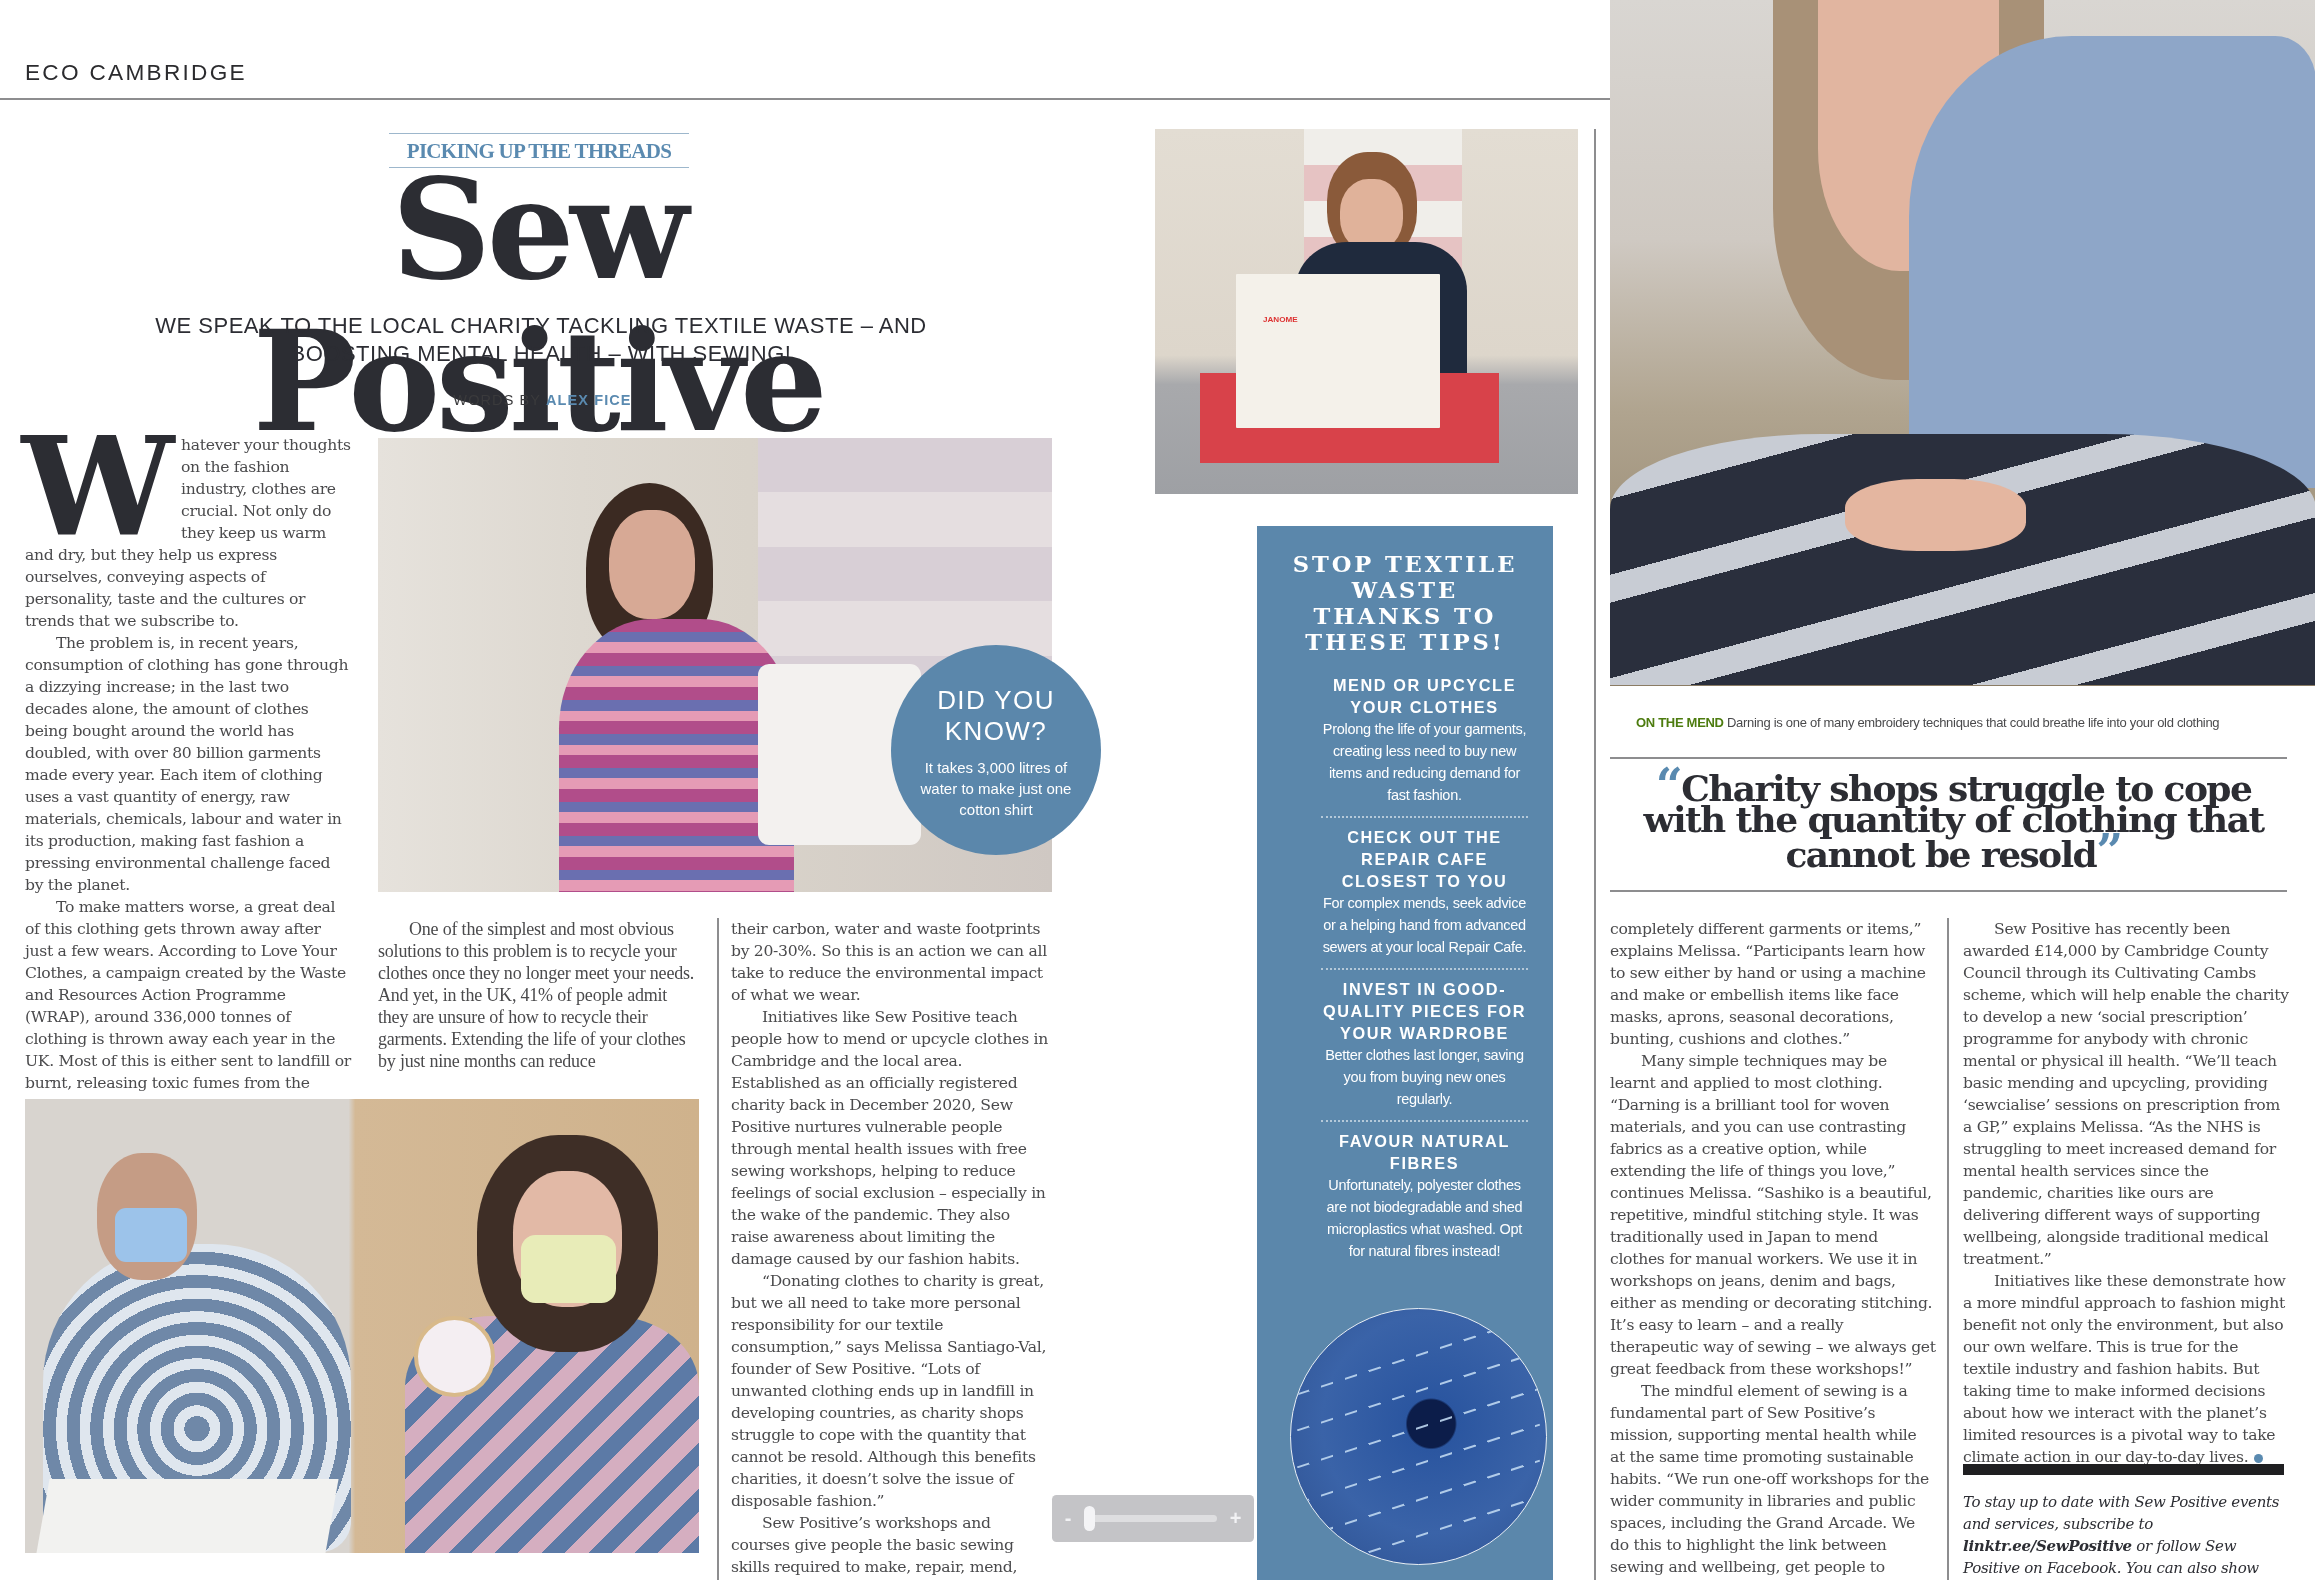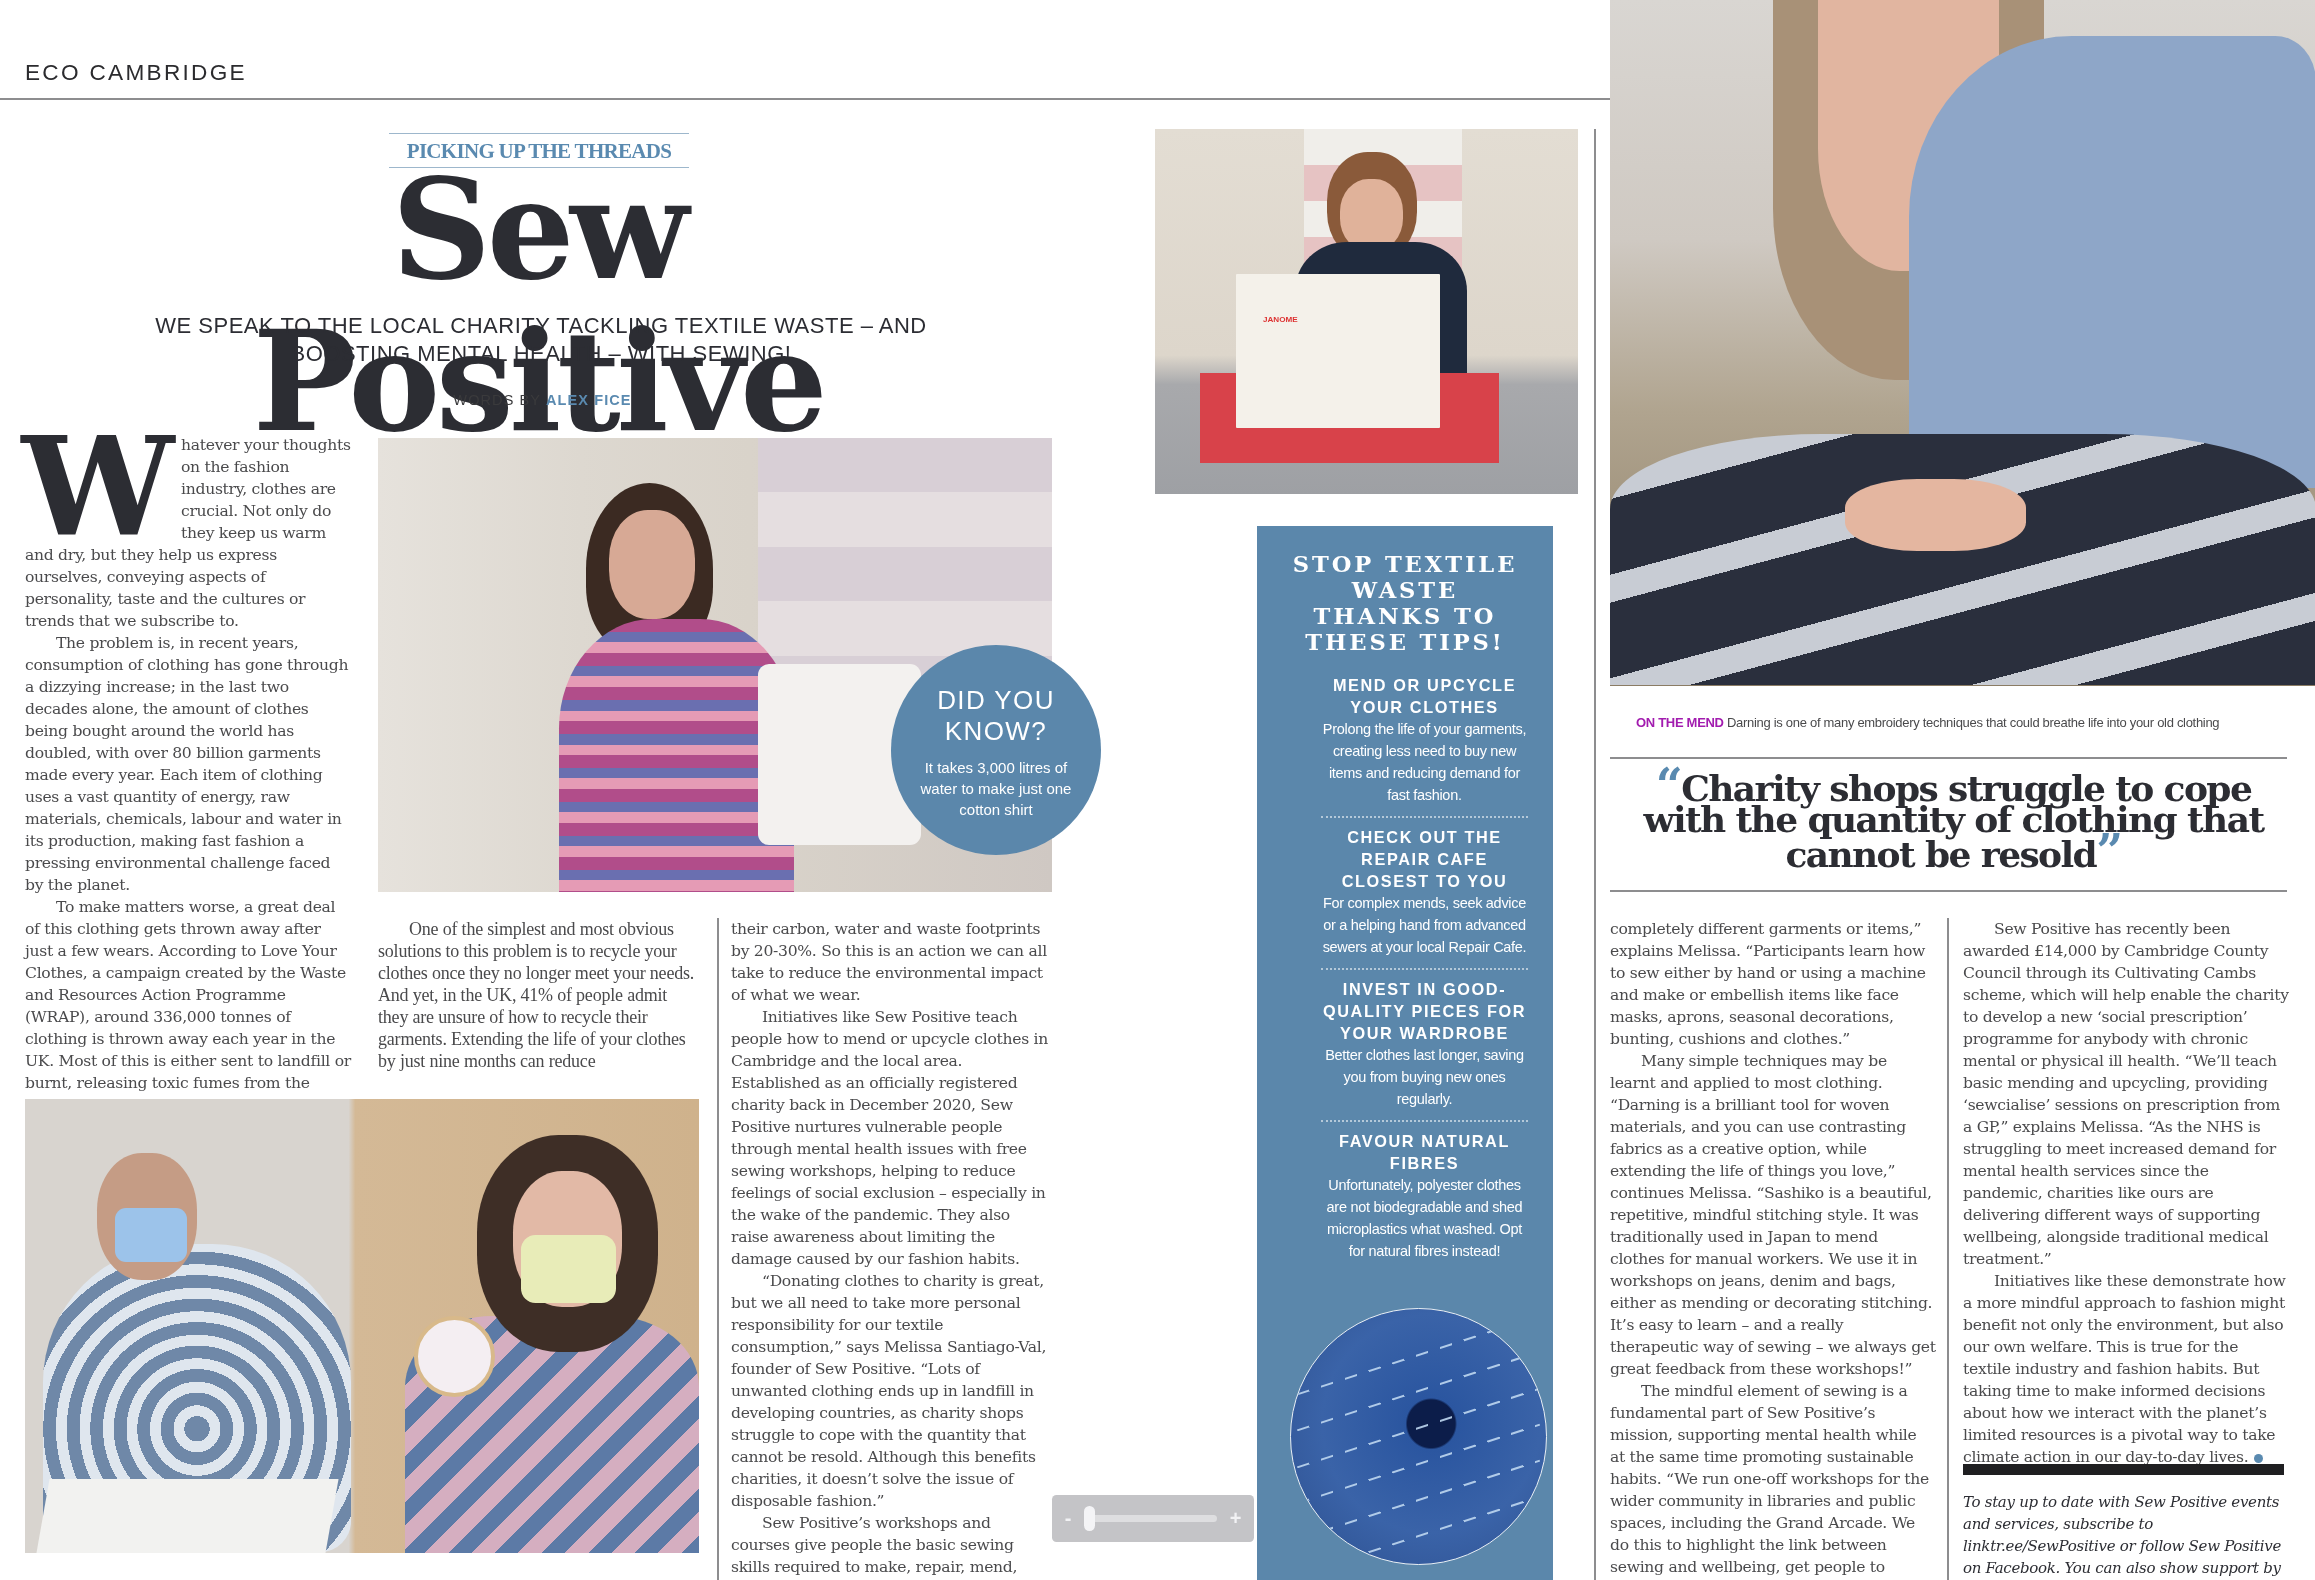--- a/index.html
+++ b/index.html
@@ -51,28 +51,28 @@
   .tip { padding: 8.1px 0 10px; border-bottom: 2.7px dotted rgba(255,255,255,0.55); margin-left: 39px; }
   .tip:last-of-type { border-bottom: none; }
   .tip-head { font-weight: bold; font-size: 16.3px; line-height: 22px; letter-spacing: 1.6px; }
   .tip-body { font-size: 14.5px; line-height: 22px; letter-spacing: -0.3px; }
   .denim { left: 1290px; top: 1308px; width: 257px; height: 257px; border-radius: 50%; border: 1.8px solid #e8eef4;
     background: radial-gradient(ellipse at 55% 45%, #0c1d4a 0 12%, #2b56a0 13%, #3a63a8 55%, #2d4f8e 100%); overflow: hidden; }
   .denim .stitch { position: absolute; left: 0; right: 0; height: 1.8px; background: repeating-linear-gradient(90deg, rgba(190,215,240,0.9) 0 12.7px, transparent 12.7px 25px); transform: rotate(-18deg); }
 
   
   .caption { left: 1636px; top: 715px; width: 651px; font-family: "Liberation Sans", sans-serif; font-size: 13px; color: #4a4a4c; letter-spacing: -0.3px; }
-  .caption .lead { color: #a21caf; font-weight: bold; }
+  .caption .lead { color: #4d7c0f; font-weight: bold; }
   .pq-rule { left: 1610px; width: 677px; height: 1.8px; background: #8d8d8f; }
   .pullquote { left: 1628px; top: 769px; width: 651px; text-align: center; font-family: "DejaVu Serif", serif; font-weight: bold; font-size: 36px; line-height: 31px; letter-spacing: -1.6px; color: #2c2d33; }
   .pullquote .q { color: #5a8ab0; font-size: 47px; }
   .end-dot { display: inline-block; width: 9px; height: 9px; border-radius: 50%; background: #5a8ab0; margin-left: 5.4px; vertical-align: middle; }
   .footer-bar { left: 1963px; top: 1464px; width: 321px; height: 11px; background: #1f1f21; }
   .footer-note { left: 1963px; top: 1491px; width: 330px; font-family: "DejaVu Serif", serif; font-style: italic; font-size: 15px; line-height: 22px; letter-spacing: -0.3px; color: #2c2d33; }
-  .footer-note b { font-weight: normal; }
+  .footer-note b { font-weight: bold; }
 
   
   .zoomctl { left: 1052px; top: 1495px; width: 202px; height: 47px; background: #c4c4c7; border-radius: 4.5px; display: flex; align-items: center; padding: 0 12.7px; gap: 12.7px; font-family: "Liberation Sans", sans-serif; color: #f2f2f4; font-weight: bold; font-size: 20px; }
   .zoom-track { flex: 1; height: 7.2px; background: #dedee0; border-radius: 3.6px; position: relative; }
   .zoom-thumb { position: absolute; left: 0; top: -9px; width: 11px; height: 25px; background: #f4f4f6; border-radius: 5.4px; }
 
   
   .fig { position: absolute; }
 </style>
 </head>

